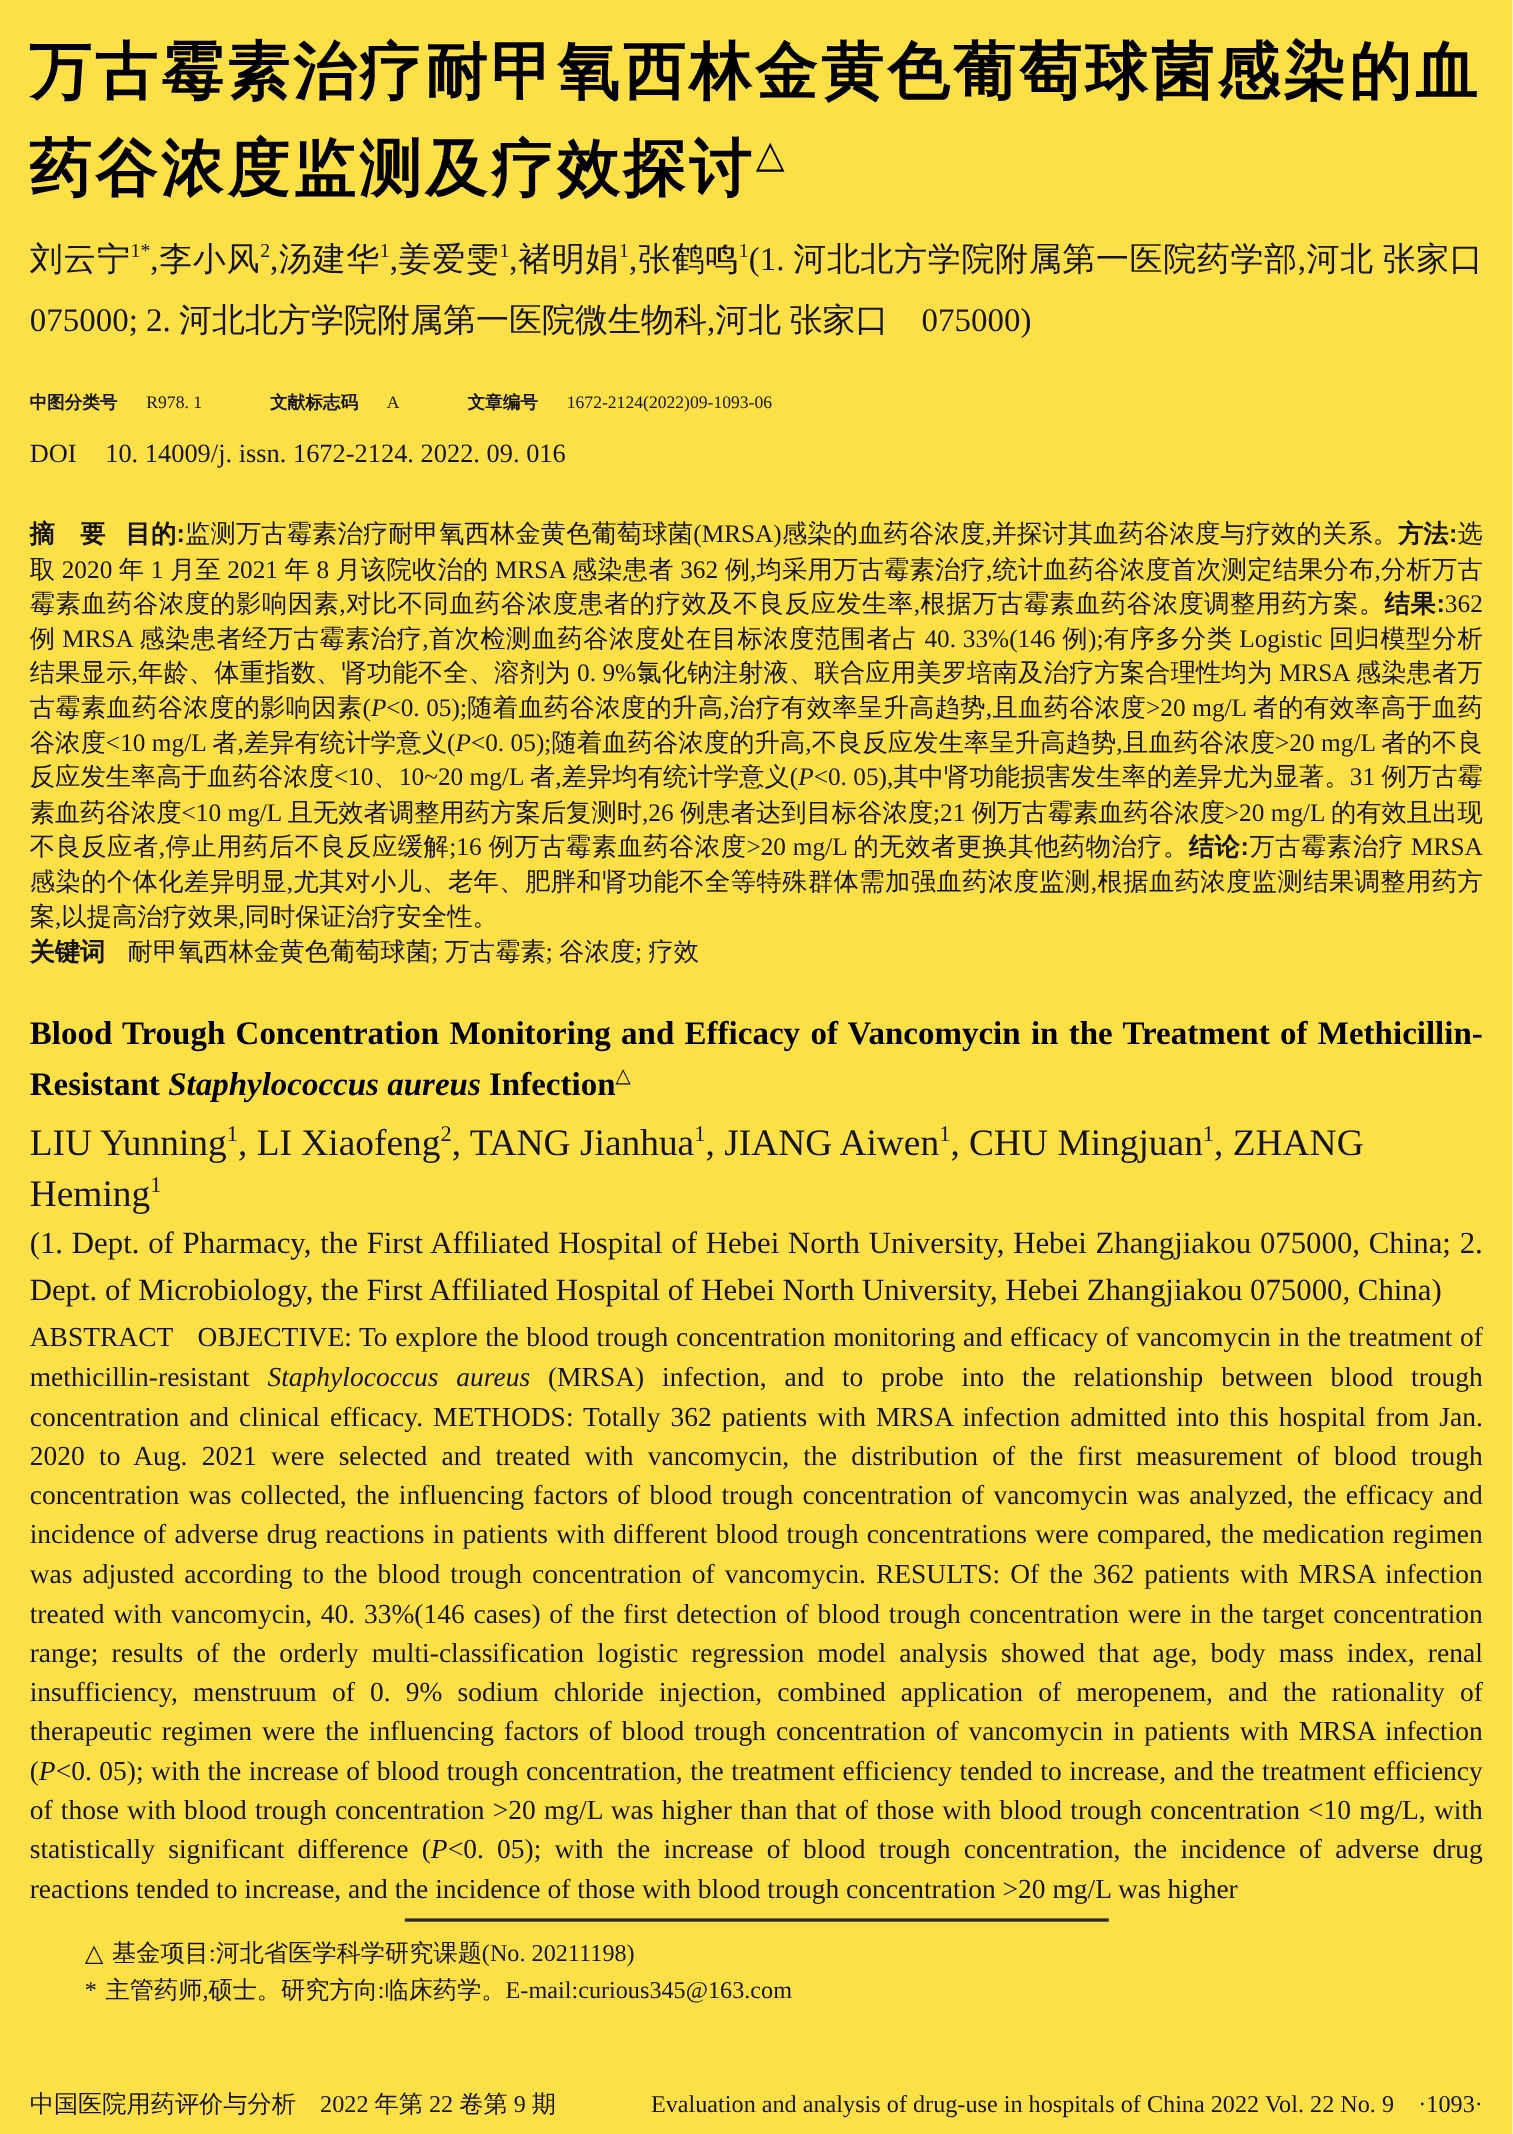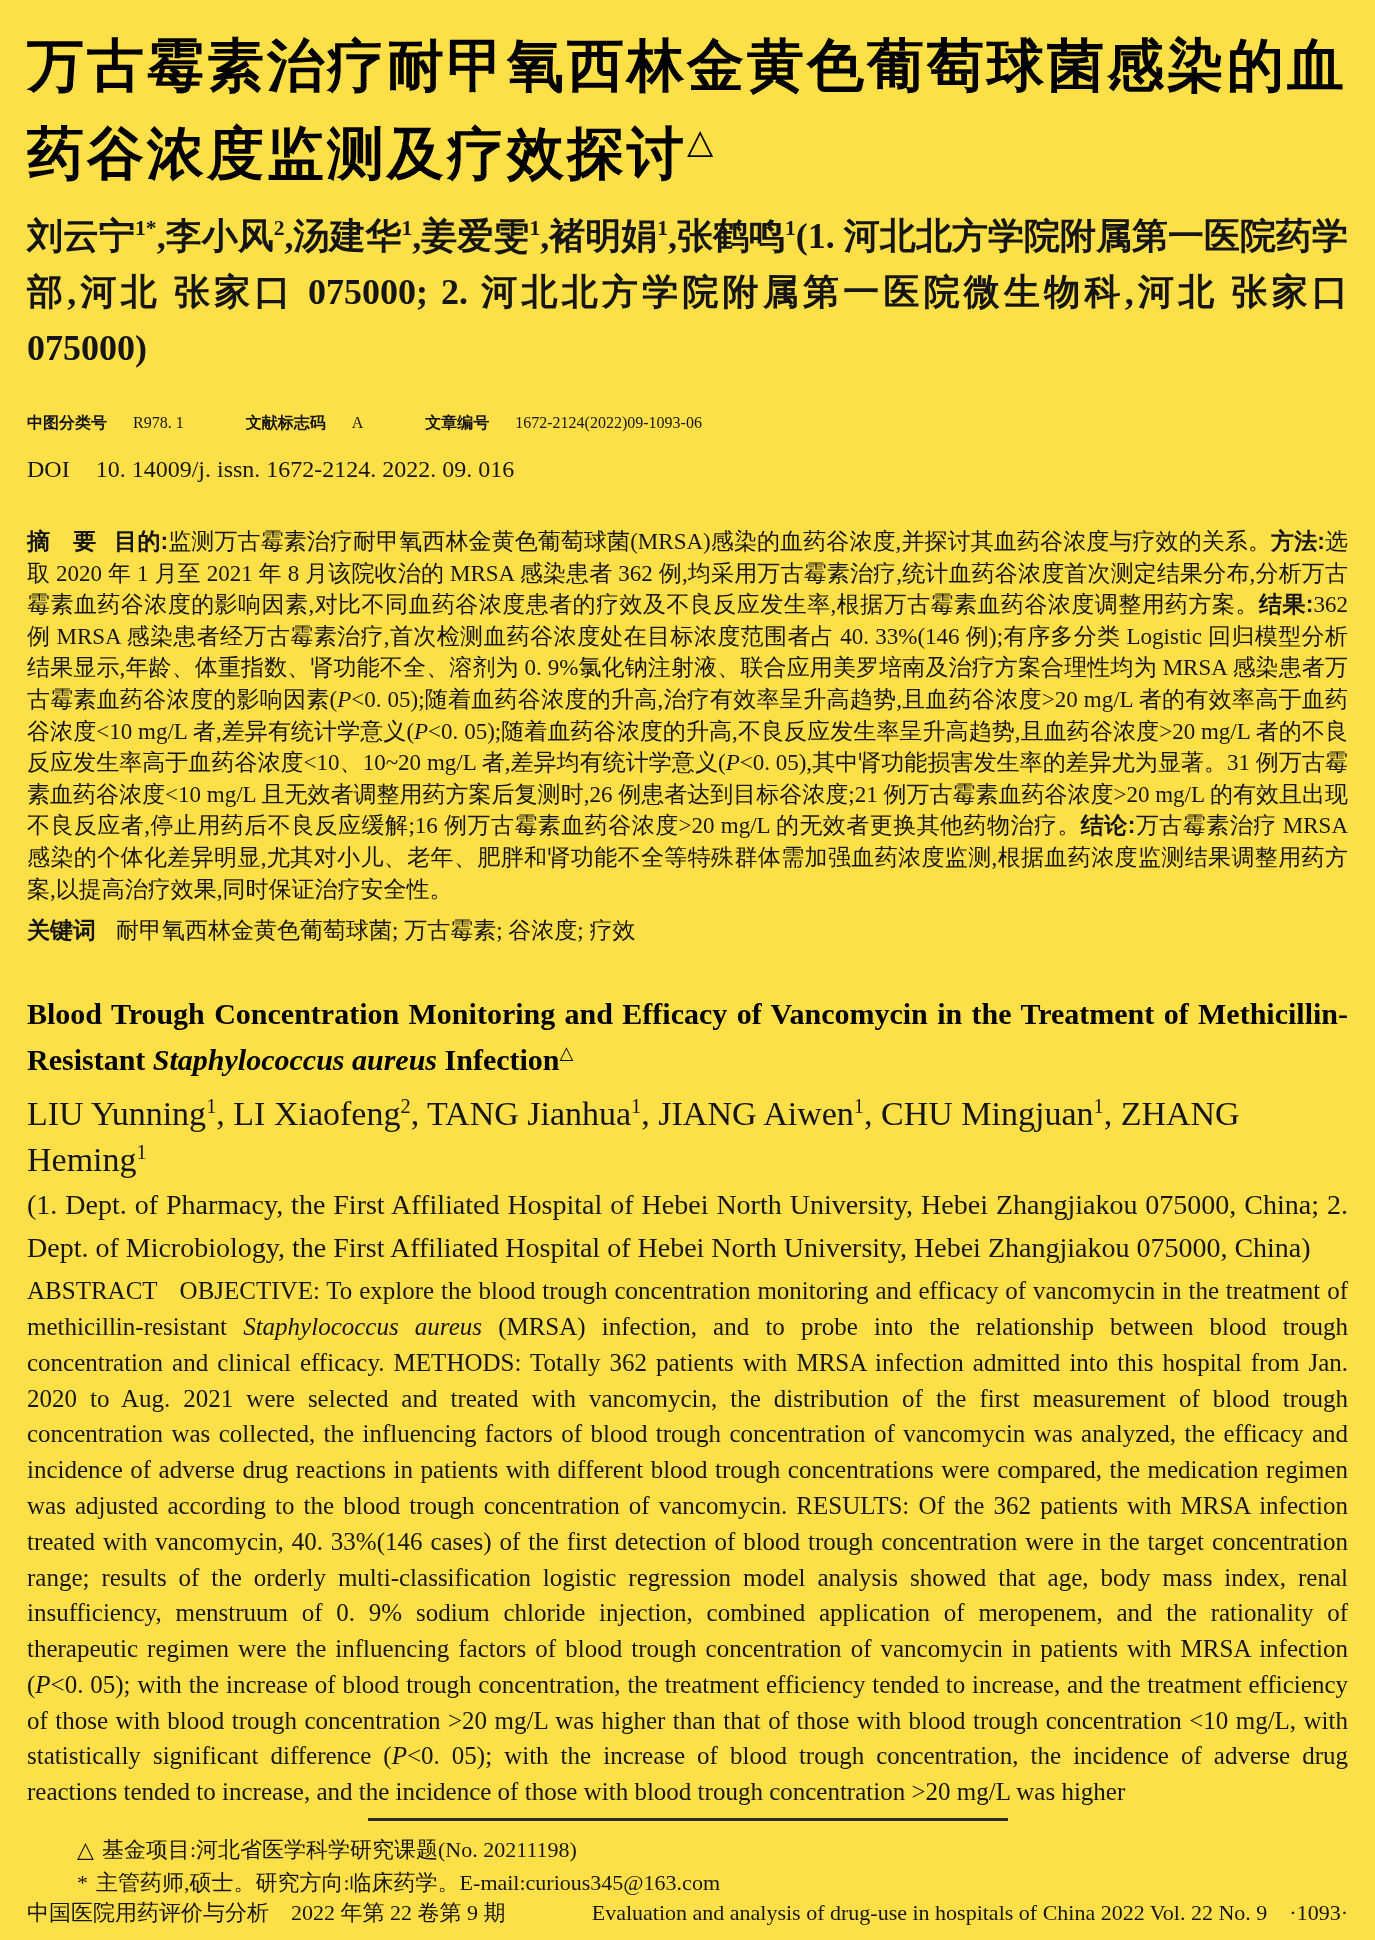--- a/index.html
+++ b/index.html
@@ -34,24 +34,23 @@
   .title-cn {
     margin: 0;
     font-size: 57px;
     line-height: 88px;
     font-weight: bold;
     letter-spacing: 3px;
     color: #000;
   }
   .authors-cn {
     margin: 10px 0 0 0;
-    font-size: 36px;
+    font-size: 30px;
     line-height: 56px;
     text-align: justify;
-    font-weight: bold;
   }
   .meta-row {
     margin-top: 32px;
     font-size: 16px;
     line-height: 30px;
     white-space: nowrap;
   }
   .meta-row .label {
     font-family: "Liberation Sans", "DejaVu Sans", sans-serif;
     font-weight: bold;
@@ -66,21 +65,21 @@
   .abstract-cn {
     margin: 42px 0 0 0;
     font-size: 23px;
     line-height: 31.6px;
     text-align: justify;
   }
   .abstract-cn-label { margin-right: 18px; }
   .keywords-cn {
     margin: 3px 0 0 0;
     font-size: 23px;
-    line-height: 44px;
+    line-height: 26px;
   }
   .keywords-label { margin-right: 20px; }
   .title-en {
     margin: 38px 0 0 0;
     font-size: 30px;
     line-height: 46px;
     font-weight: bold;
     color: #000;
     text-align: justify;
   }

